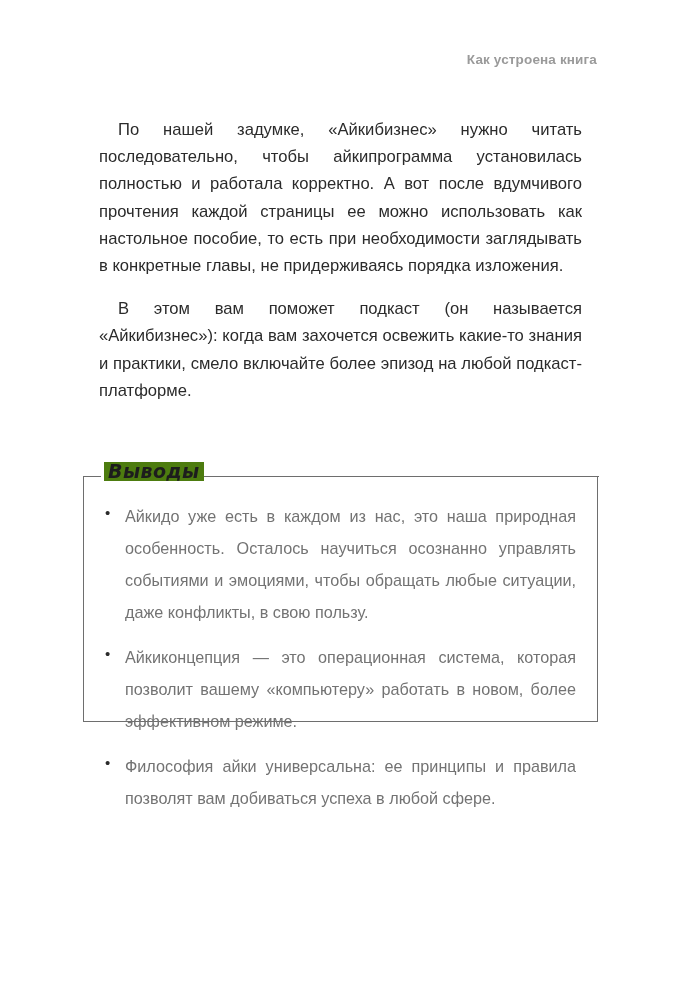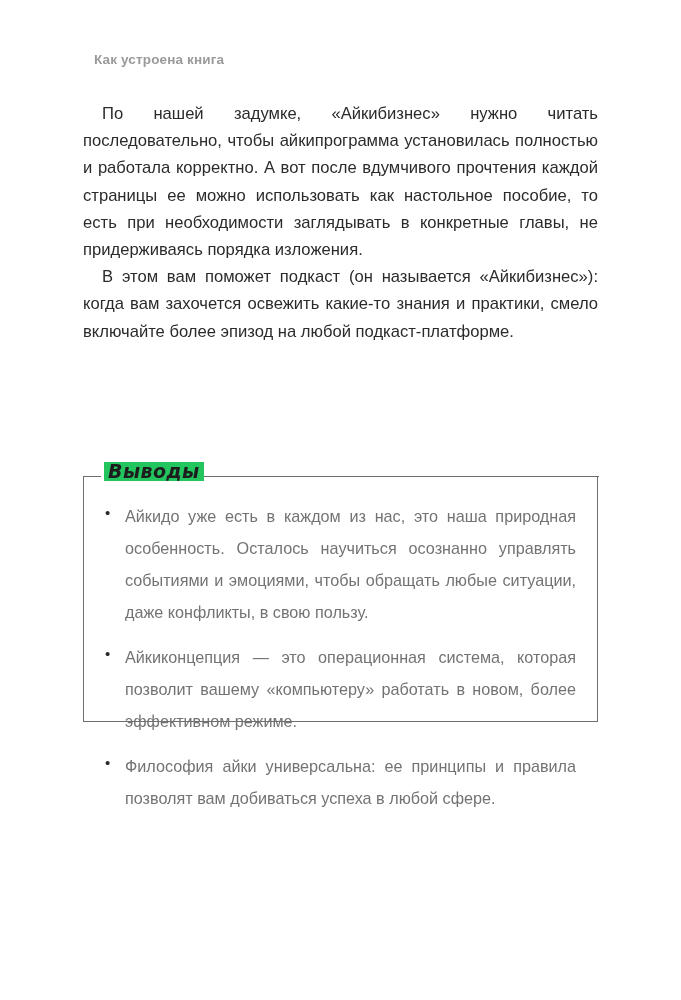--- a/index.html
+++ b/index.html
@@ -14,38 +14,39 @@
     background: #ffffff;
     overflow: hidden;
     font-family: "Liberation Sans", "DejaVu Sans", sans-serif;
     -webkit-font-smoothing: antialiased;
   }
 
   
   .running-header {
     position: absolute;
     top: 53px;
-    left: 94px;
+    left: 82px;
     width: 515px;
+    text-align: right;
     font-size: 13.5px;
     font-weight: 700;
     letter-spacing: 0.15px;
     color: #9a9a9a;
     line-height: 1;
   }
 
   
   .body-block {
     position: absolute;
     top: 100px;
     left: 83px;
     width: 515px;
   }
   .para {
-    margin: 0;
+    margin: 16px;
     font-size: 16.6px;
     line-height: 27.2px;
     color: #2b2b2b;
     text-align: justify;
     text-justify: inter-word;
     text-indent: 19px;
     hyphens: manual;
   }
 
   
@@ -80,21 +81,21 @@
     position: absolute;
     left: 104px;
     top: 462px;
     font-family: "DejaVu Sans", sans-serif;
     font-style: italic;
     font-weight: 700;
     font-size: 19px;
     letter-spacing: 0.4px;
     color: #1d1d1d;
     line-height: 1;
-    background: #22c55e;
+    background: #4d7c0f;
     padding: 0 4px;
     white-space: nowrap;
   }
 
   .callout-list {
     position: absolute;
     left: 83px;
     top: 476px;
     width: 515px;
     box-sizing: border-box;

